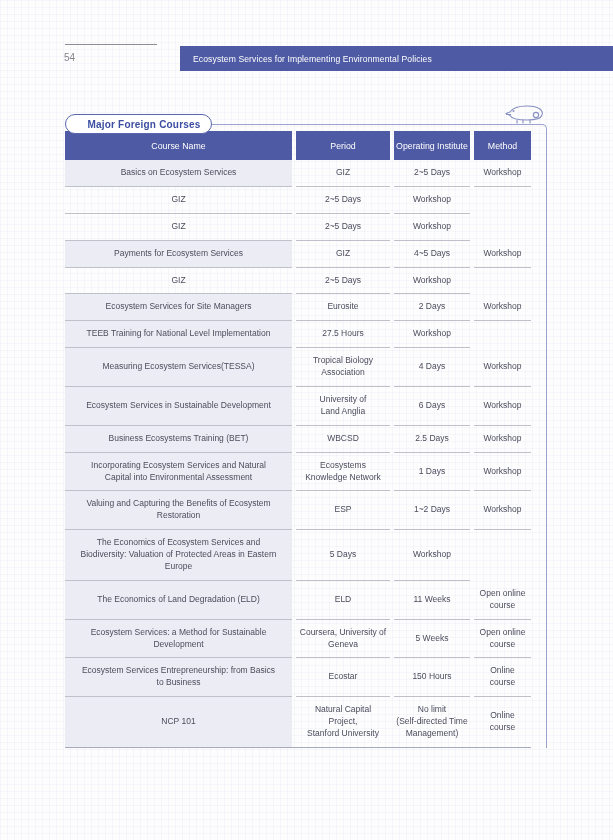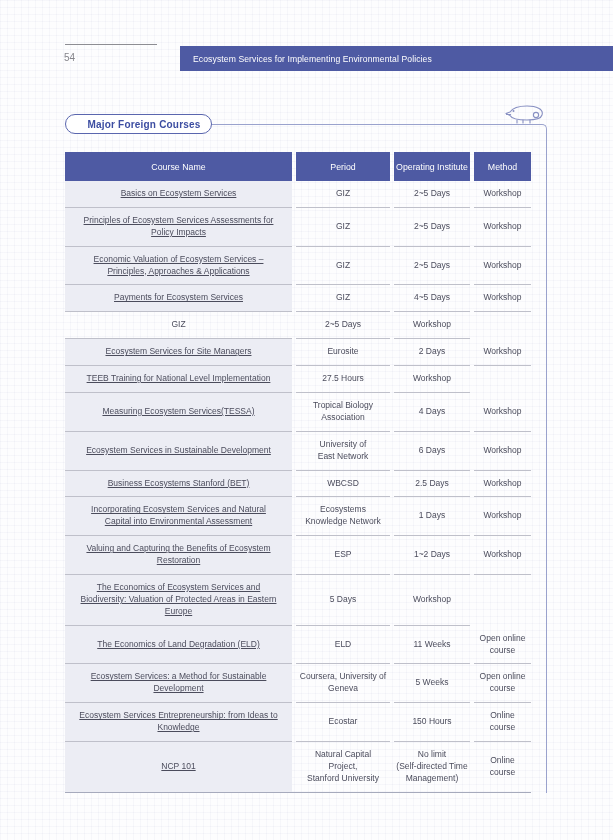--- a/index.html
+++ b/index.html
@@ -51,21 +51,21 @@
     background:#fff; box-sizing:border-box;
     display:flex; align-items:center; justify-content:center;
     font-size:10px; font-weight:bold; letter-spacing:0.2px;
     color:var(--pill-text,#3c4da1);
     z-index:2;
     padding-left:11px;
   }
   .animal { position:absolute; right:0px; top:-22px; z-index:2; }
 
   .course-table {
-    margin-top:28px; width:466px;
+    margin-top:7px; width:466px;
     border-bottom:1.5px solid var(--table-bottom-border,#a6aabc);
   }
   .thead, .trow {
     display:grid;
     grid-template-columns:227px 94px 76px 57px;
     column-gap:4px;
   }
   .th {
     background:var(--accent-blue,#4e5aa3); color:#fff;
     font-size:8.8px; height:29px;
@@ -74,21 +74,21 @@
   .cell {
     display:flex; align-items:center; justify-content:center;
     text-align:center;
     font-size:8.5px; color:var(--cell-text,#4b4c5c); line-height:1.4;
     padding:7px 2px; box-sizing:border-box;
     border-bottom:1px solid var(--separator,#bfc0ca);
     white-space:pre-line;
   }
   .c-name {
     background:var(--course-col-bg,#ecedf4);
-    padding-left:14px; padding-right:14px;text-decoration:underline;
+    padding-left:14px; padding-right:14px;
   }
   .trow:last-child .cell { border-bottom:none; }
 </style>
 </head>
 <body>
 
 <div class="top-rule"></div>
 <div class="page-number">54</div>
 <div class="header-bar">
   <span>Ecosystem Services for Implementing Environmental Policies</span>
@@ -120,28 +120,26 @@
     </div>
     <div id="tbody">
   <div class="trow">
     <div class="cell c-name">Basics on Ecosystem Services</div>
     <div class="cell c-inst">GIZ</div>
     <div class="cell c-period">2~5 Days</div>
     <div class="cell c-method">Workshop</div>
   </div>
 
   <div class="trow">
-    <div class="cell c-name">Principles of Ecosystem Services Assessments for Policy Impacts</div>
-    <div class="cell c-inst">GIZ</div>
-    <div class="cell c-period">2~5 Days</div>
-    <div class="cell c-method">Workshop</div>
-  </div>
-
-  <div class="trow">
-    <div class="cell c-name">Economic Valuation of Ecosystem Services – Principles, Approaches &amp; Applications</div>
+    <div class="cell c-inst">GIZ</div>
+    <div class="cell c-period">2~5 Days</div>
+    <div class="cell c-method">Workshop</div>
+  </div>
+
+  <div class="trow">
     <div class="cell c-inst">GIZ</div>
     <div class="cell c-period">2~5 Days</div>
     <div class="cell c-method">Workshop</div>
   </div>
 
   <div class="trow">
     <div class="cell c-name">Payments for Ecosystem Services</div>
     <div class="cell c-inst">GIZ</div>
     <div class="cell c-period">4~5 Days</div>
     <div class="cell c-method">Workshop</div>
@@ -170,27 +168,27 @@
     <div class="cell c-name">Measuring Ecosystem Services(TESSA)</div>
     <div class="cell c-inst">Tropical Biology
 Association</div>
     <div class="cell c-period">4 Days</div>
     <div class="cell c-method">Workshop</div>
   </div>
 
   <div class="trow">
     <div class="cell c-name">Ecosystem Services in Sustainable Development</div>
     <div class="cell c-inst">University of
-East Network</div>
+Land Anglia</div>
     <div class="cell c-period">6 Days</div>
     <div class="cell c-method">Workshop</div>
   </div>
 
   <div class="trow">
-    <div class="cell c-name">Business Ecosystems Stanford (BET)</div>
+    <div class="cell c-name">Business Ecosystems Training (BET)</div>
     <div class="cell c-inst">WBCSD</div>
     <div class="cell c-period">2.5 Days</div>
     <div class="cell c-method">Workshop</div>
   </div>
 
   <div class="trow">
     <div class="cell c-name">Incorporating Ecosystem Services and Natural Capital into Environmental Assessment</div>
     <div class="cell c-inst">Ecosystems
 Knowledge Network</div>
     <div class="cell c-period">1 Days</div>
@@ -221,21 +219,21 @@
   <div class="trow">
     <div class="cell c-name">Ecosystem Services: a Method for Sustainable Development</div>
     <div class="cell c-inst">Coursera, University of
 Geneva</div>
     <div class="cell c-period">5 Weeks</div>
     <div class="cell c-method">Open online
 course</div>
   </div>
 
   <div class="trow">
-    <div class="cell c-name">Ecosystem Services Entrepreneurship: from Ideas to Knowledge</div>
+    <div class="cell c-name">Ecosystem Services Entrepreneurship: from Basics to Business</div>
     <div class="cell c-inst">Ecostar</div>
     <div class="cell c-period">150 Hours</div>
     <div class="cell c-method">Online
 course</div>
   </div>
 
   <div class="trow">
     <div class="cell c-name">NCP 101</div>
     <div class="cell c-inst">Natural Capital
 Project,

